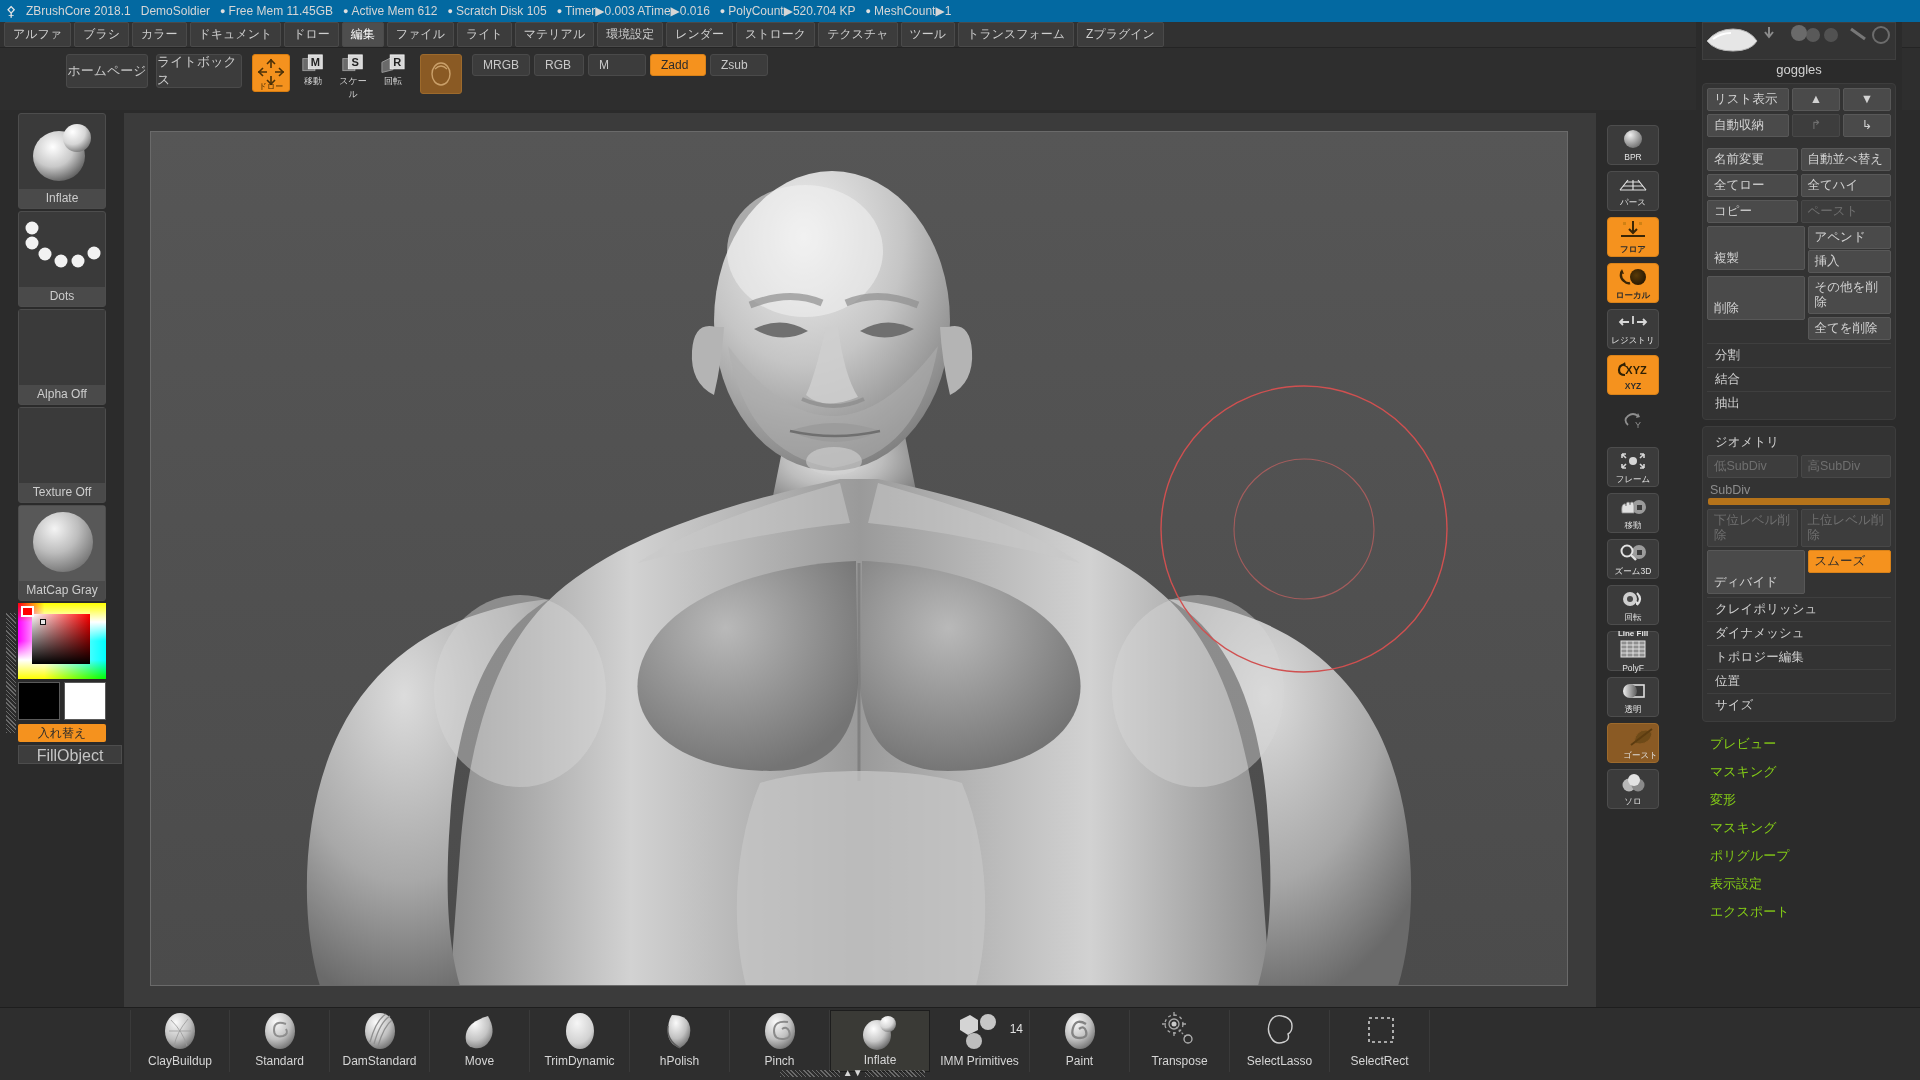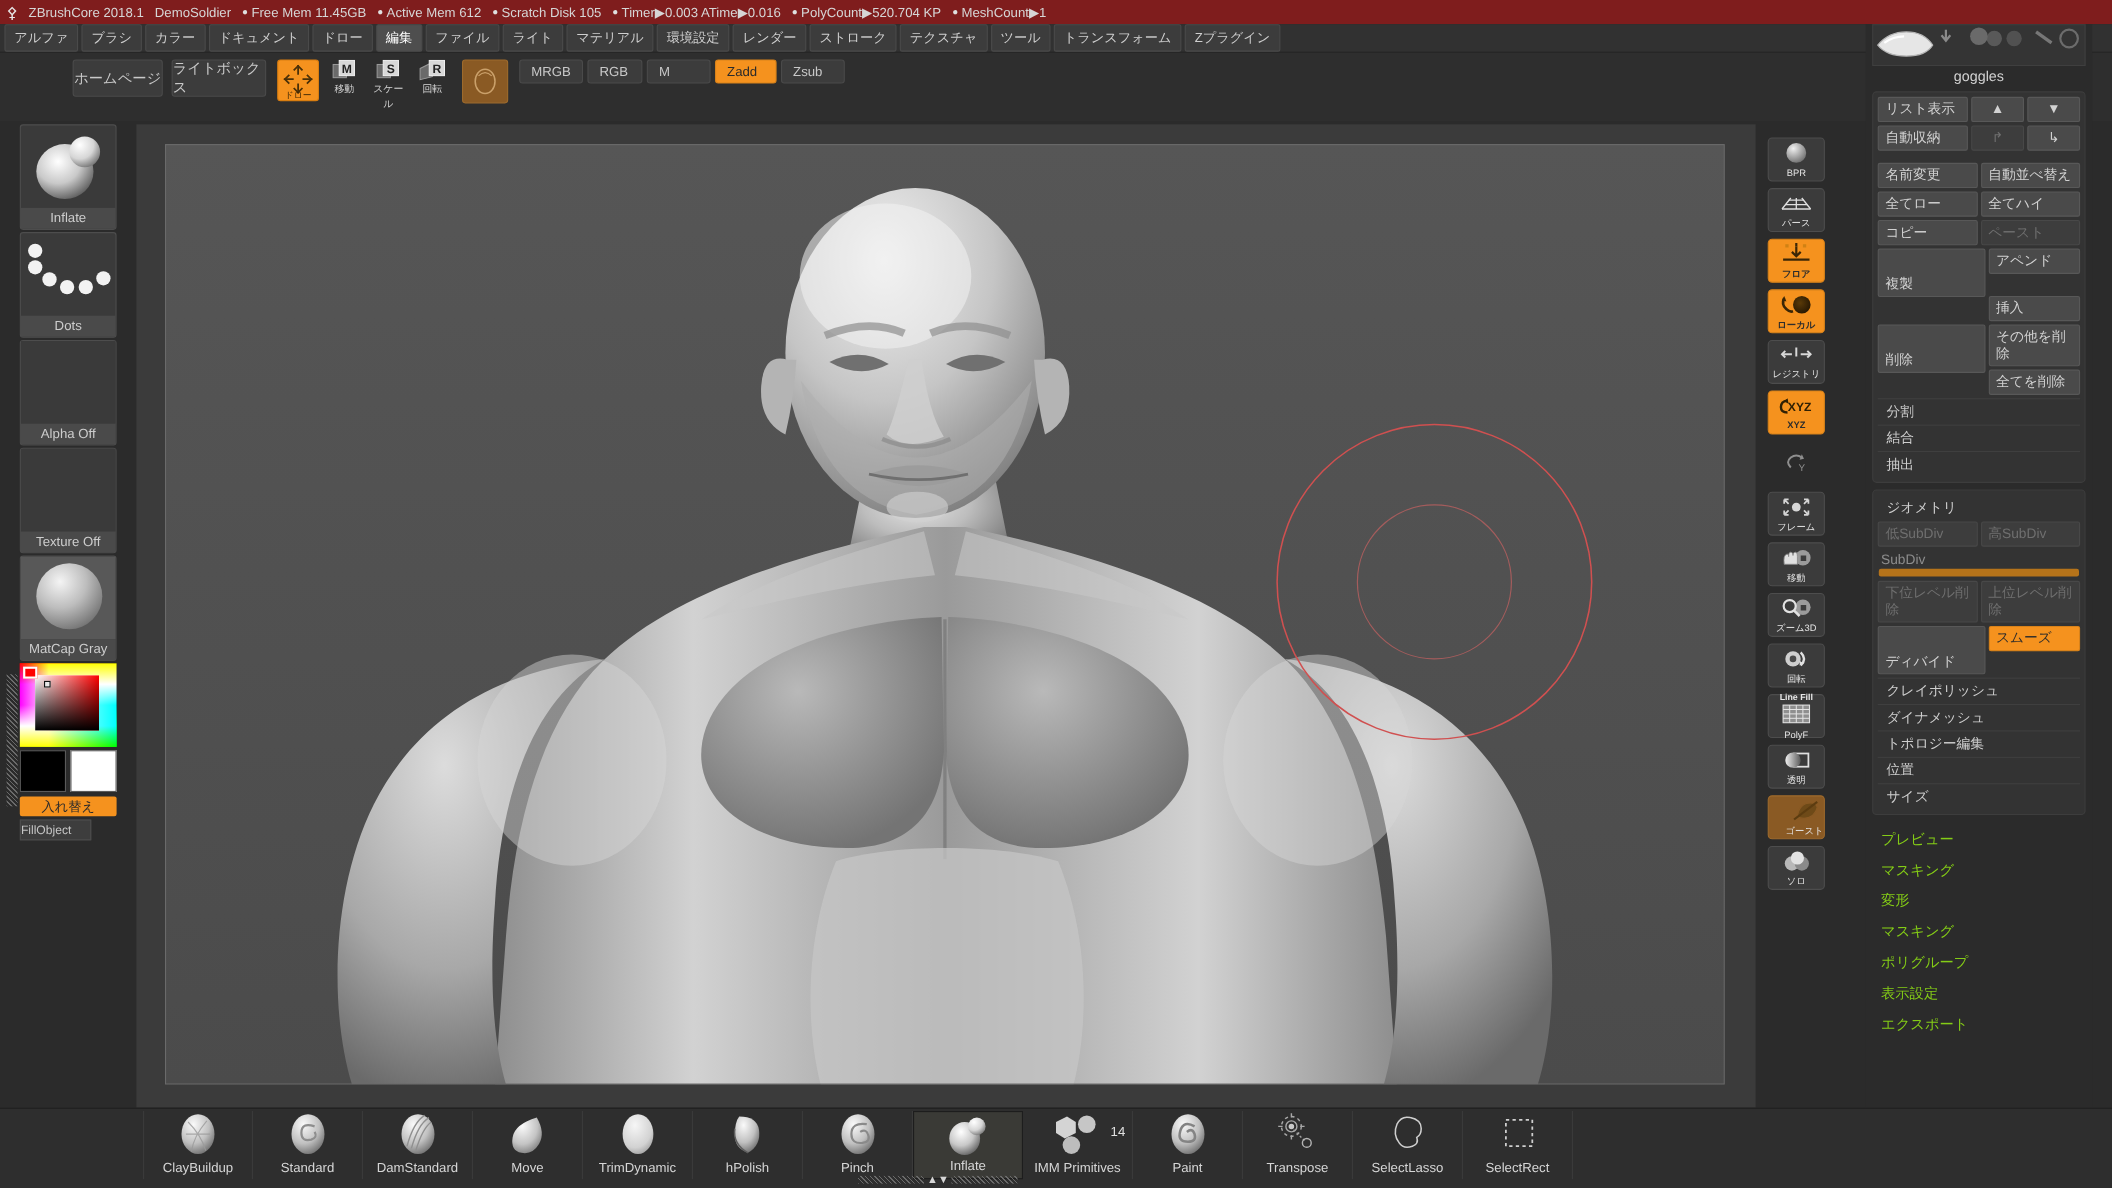--- a/index.html
+++ b/index.html
@@ -6,21 +6,21 @@
   html,body { width:1920px; height:1080px; overflow:hidden; }
   body {
     background:#2b2b2b;
     font-family:"Liberation Sans", sans-serif;
     color:#c8c8c8;
     font-size:12px;
     -webkit-font-smoothing:antialiased;
   }
   
   #titlebar {
-    height:22px; background:#7f1d1d; display:flex; align-items:center;
+    height:22px; background:#0369a1; display:flex; align-items:center;
     padding-left:6px; font-size:12px; color:#d6d6d6; white-space:nowrap;
   }
   #titlebar .zlogo { width:14px; height:16px; margin-right:6px; position:relative; }
   #titlebar .zlogo:before{
     content:"⚴"; color:#e8e8e8; font-size:14px; line-height:16px;
   }
   .tb-item { margin-right:10px; }
   .tb-dot { font-size:9px; color:#e0e0e0; margin-right:3px; }
   .tb-spacer { flex:1 1 auto; }
   .tb-right { display:flex; align-items:center; gap:0px; padding-right:4px; }
@@ -80,22 +80,22 @@
   .sw .lab { height:19px; background:#4a4a4a; text-align:center; font-size:12px;
              color:#cdcdcd; line-height:19px; }
   .colorpicker { width:88px; height:76px; margin-left:18px; position:relative; }
   .cp-hue { position:absolute; inset:0; }
   .cp-sv { position:absolute; left:14px; top:11px; width:58px; height:50px;}
   .cp-mark { position:absolute; border:2px solid #fff; }
   .bwrow { width:88px; margin-left:18px; display:flex; gap:4px; margin-top:3px;}
   .bwrow div { width:42px; height:38px; border:1px solid #5a5a5a; }
   .swapbtn { width:88px; margin-left:18px; margin-top:4px; height:18px; background:#f5921e;
              color:#2b2b2b; font-size:12px; text-align:center; line-height:18px; border-radius:2px;}
-  .fillobj { width:65px; margin-left:18px; margin-top:3px; height:19px; background:#3d3d3d;
-             border:1px solid #4d4d4d; color:#c5c5c5; font-size:11px; 
+  .fillobj { width:104px; margin-left:18px; margin-top:3px; height:19px; background:#3d3d3d;
+             border:1px solid #4d4d4d; color:#c5c5c5; font-size:16px; text-align:center;
              line-height:19px;}
   .lgrip { position:absolute; left:6px; top:500px; width:10px; height:120px; }
 
   
   #canvaswrap { position:absolute; left:124px; top:113px; width:1472px; height:894px;
                 background:#3b3b3b; }
   #canvas { position:absolute; left:26px; top:18px; width:1418px; height:855px;
             background:#515151; overflow:hidden;}
   #canvas:after{ content:""; position:absolute; inset:0; border:1px solid #6a6a6a; pointer-events:none;}
 
@@ -665,21 +665,21 @@
           <div class="pb">全てハイ</div>
         </div>
         <div class="btnrow">
           <div class="pb">コピー</div>
           <div class="pb dis">ペースト</div>
         </div>
       </div>
 
     <div class="btnrow">
       <div class="pb tall" style="flex:1;height:44px;">複製</div>
-      <div style="flex:1;display:flex;flex-direction:column;gap:20px;">
+      <div style="flex:1;display:flex;flex-direction:column;gap:1px;">
         <div class="pb">アペンド</div>
         <div class="pb">挿入</div>
       </div>
     </div>
 
     <div class="btnrow">
       <div class="pb tall" style="flex:1;height:44px;">削除</div>
       <div style="flex:1;display:flex;flex-direction:column;gap:3px;">
         <div class="pb">その他を削除</div>
         <div class="pb">全てを削除</div>

